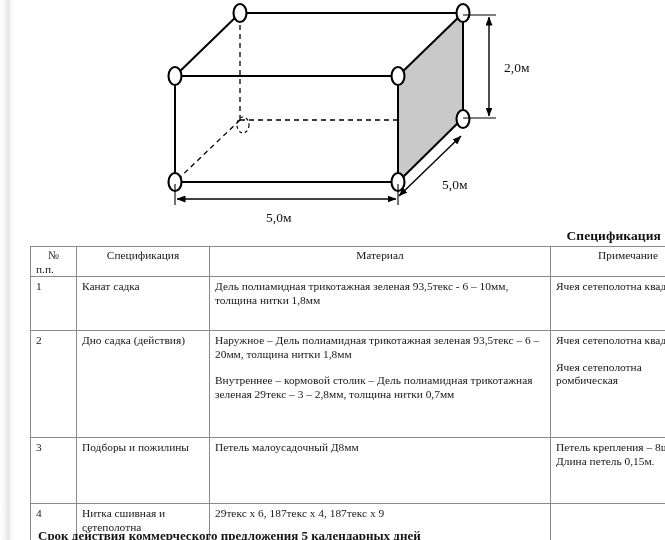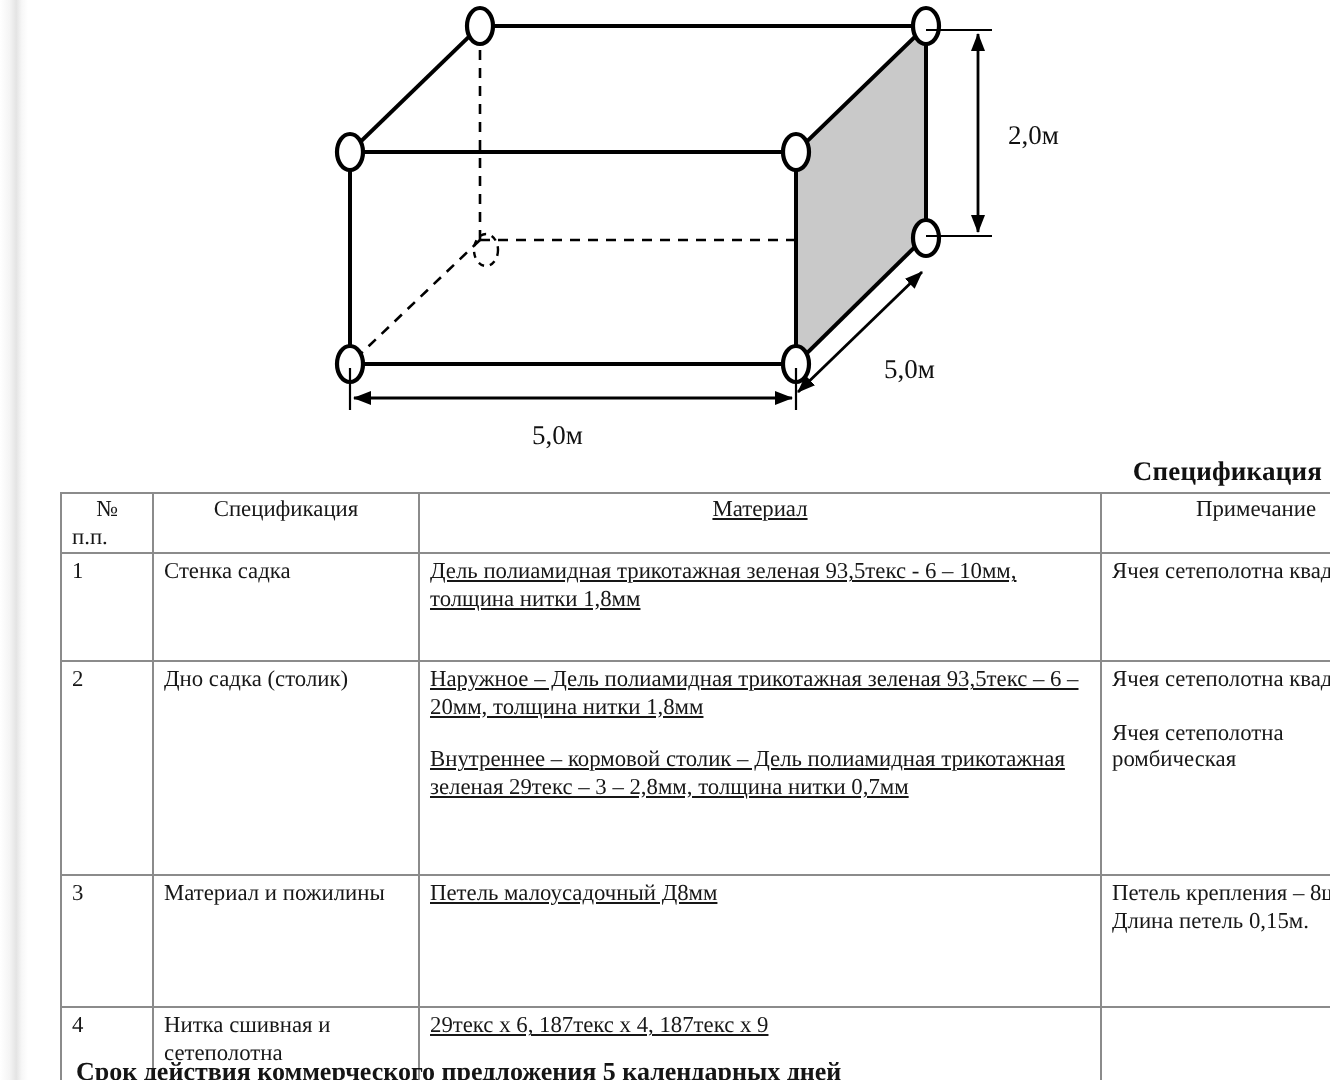--- a/index.html
+++ b/index.html
@@ -72,21 +72,21 @@
   }
   table.spec thead th {
     text-align: center;
     padding-top: 2px;
     padding-bottom: 0px;
     height: 26px;
     vertical-align: top;
   }
   th.c-num, td.c-num { width: 35px; }
   th.c-name, td.c-name { width: 122px; }
-  th.c-mat,  td.c-mat  { width: 330px; text-decoration: underline; }
+  th.c-mat,  td.c-mat  { width: 330px; }
   th.c-note, td.c-note { width: 144px; }
   th.c-num { text-align: center; }
   td.c-num { text-align: left; padding-left: 4px; }
   .num-sub { display: block; text-align: left; }
   .para { margin: 0; }
   .para + .para { margin-top: 13px; }
   .r1 td { height: 47px; }
   .r2 td { height: 100px; }
   .r3 td { height: 59px; }
   .r4 td { height: 43px; }
@@ -214,49 +214,49 @@
           <th class="c-name">Спецификация</th>
           <th class="c-mat">Материал</th>
           <th class="c-note">Примечание</th>
         </tr>
       </thead>
       <tbody>
 
         <tr class="r1">
           <td class="c-num">1</td>
           <td class="c-name">
-            <p class="para">Стенка садка</p>
+            <p class="para">Канат садка</p>
           </td>
           <td class="c-mat">
             <p class="para">Дель полиамидная трикотажная зеленая 93,5текс - 6 – 10мм, толщина нитки 1,8мм</p>
           </td>
           <td class="c-note">
             <p class="para">Ячея сетеполотна квадратная</p>
           </td>
         </tr>
 
         <tr class="r2">
           <td class="c-num">2</td>
           <td class="c-name">
-            <p class="para">Дно садка (столик)</p>
+            <p class="para">Дно садка (действия)</p>
           </td>
           <td class="c-mat">
             <p class="para">Наружное – Дель полиамидная трикотажная зеленая 93,5текс – 6 – 20мм, толщина нитки 1,8мм</p>
             <p class="para">Внутреннее – кормовой столик – Дель полиамидная трикотажная зеленая 29текс – 3 – 2,8мм, толщина нитки 0,7мм</p>
           </td>
           <td class="c-note">
             <p class="para">Ячея сетеполотна квадратная</p>
             <p class="para">Ячея сетеполотна ромбическая</p>
           </td>
         </tr>
 
         <tr class="r3">
           <td class="c-num">3</td>
           <td class="c-name">
-            <p class="para">Материал и пожилины</p>
+            <p class="para">Подборы и пожилины</p>
           </td>
           <td class="c-mat">
             <p class="para">Петель малоусадочный Д8мм</p>
           </td>
           <td class="c-note">
             <p class="para">Петель крепления – 8шт. Длина петель 0,15м.</p>
           </td>
         </tr>
 
         <tr class="r4">

